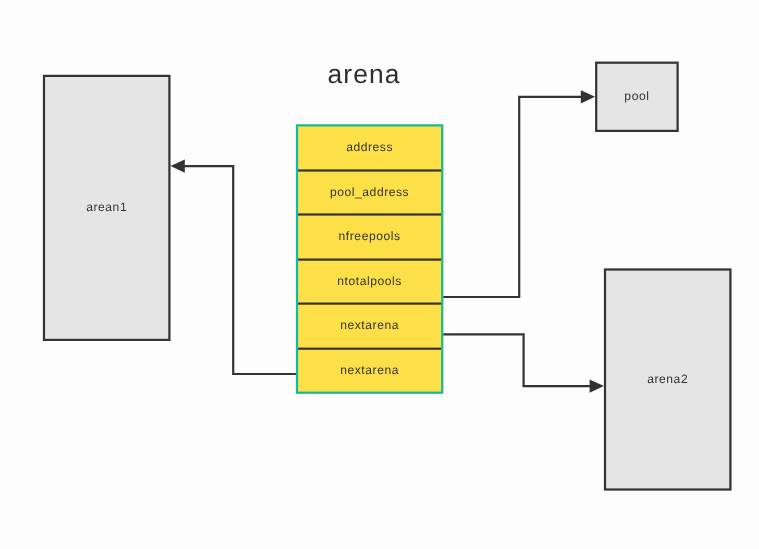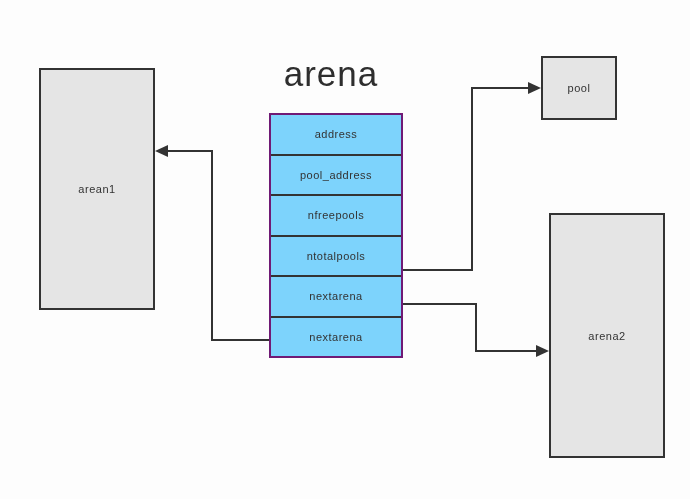--- a/index.html
+++ b/index.html
@@ -13,47 +13,47 @@
     width: 690px;
     height: 499px;
     background: #fdfdfd;
     overflow: hidden;
   }
   .diagram-title {
     position: absolute;
     left: 331px;
     top: 54px;
     transform: translateX(-50%);
-    font-size: 35px;
+    font-size: 24px;
     letter-spacing: 1px;
     color: #2e2e2e;
     white-space: nowrap;
   }
   .node {
     position: absolute;
     border: 2px solid #333333;
     background: #e5e5e5;
     display: flex;
     align-items: center;
     justify-content: center;
     font-size: 11px;
     letter-spacing: 0.5px;
     color: #333333;
   }
   .node-arean1 { left: 39px;  top: 40px;  width: 116px; height: 242px; margin-top: 28px; }
   .node-pool   { left: 541px; top: 56px;  width: 76px;  height: 64px;  }
-  .node-arena2 { left: 549px; top: 213px; width: 116px; height: 245px; }
+  .node-arena2 { left: 549px; top: 244px; width: 116px; height: 202px; }
   .struct-table {
     position: absolute;
     left: 269px;
     top: 113px;
     width: 134px;
     height: 245px;
-    border: 2px solid #701a75;
-    background: #7dd3fc;
+    border: 2px solid #14b8a6;
+    background: #fde047;
     display: flex;
     flex-direction: column;
   }
   .struct-row {
     flex: 1;
     display: flex;
     align-items: center;
     justify-content: center;
     font-size: 11px;
     letter-spacing: 0.5px;

